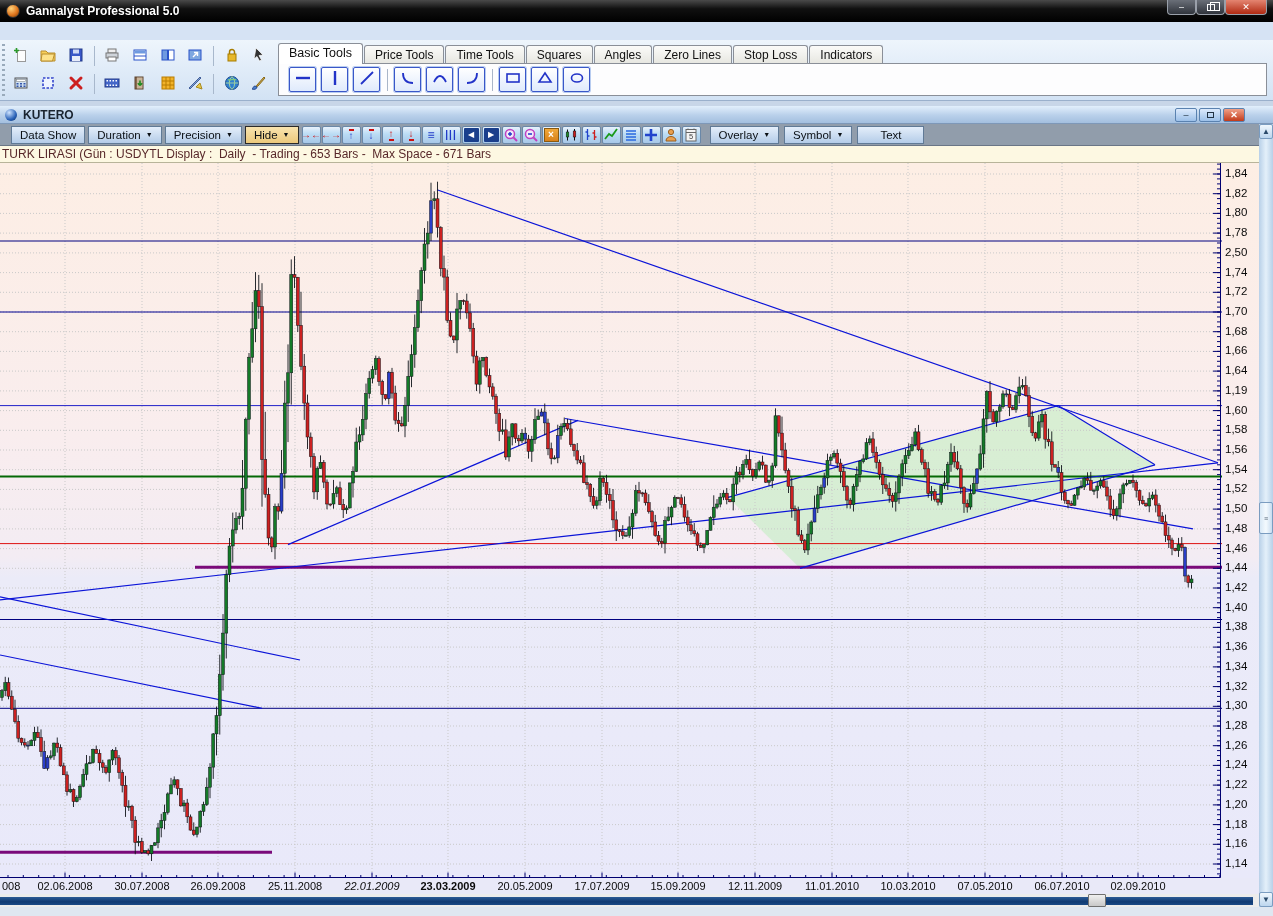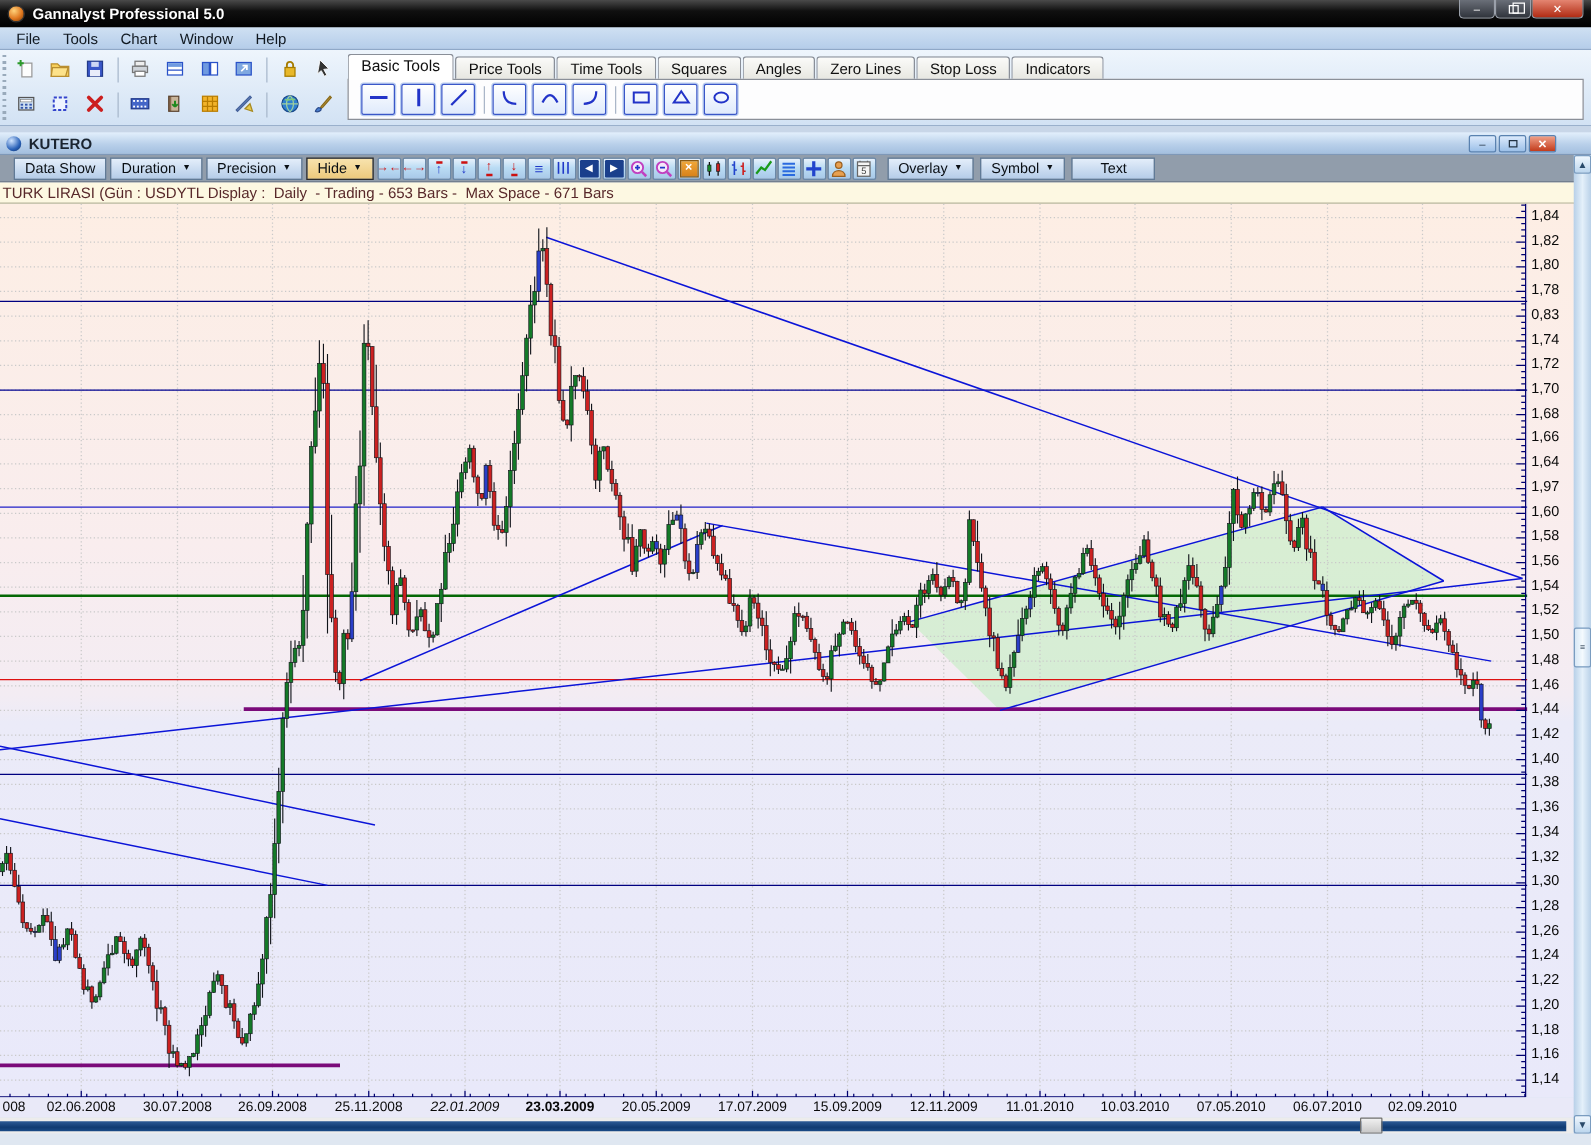--- a/index.html
+++ b/index.html
@@ -110,27 +110,20 @@
     <span class="apptitle">Gannalyst Professional 5.0</span>
     <span class="winbtns" id="winbtns">
         <span class="wbtn">–</span>
         <span class="wbtn">
           <span class="restore-glyph"></span>
         </span>
         <span class="wbtn close">✕</span>
       </span>
   </div>
 
-  <div class="menubar" id="menubar">
-      <span class="menuitem">File</span>
-      <span class="menuitem">Tools</span>
-      <span class="menuitem">Chart</span>
-      <span class="menuitem">Window</span>
-      <span class="menuitem">Help</span>
-    </div>
 
   <div class="toolzone">
     <div class="tgrip"></div>
     <div class="tleft">
       <div class="icorow" id="mtb1">
           <span class="tbtn">
             <span><svg width="16" height="16" viewBox="0 0 16 16">
                 <rect x="4.5" y="3.5" width="8" height="11" fill="#fdfdfd" stroke="#999"></rect>
                 <path d="M1 3.5h5M3.5 1v5" stroke="#2a9a2a" stroke-width="1.6"></path>
               </svg></span>
@@ -905,28 +898,28 @@
           <rect x="1186.75" y="412.9" width="3" height="6.8" fill="#cc2121" stroke="#10141a" stroke-width="0.5"></rect>
           <rect x="1190.00" y="416.0" width="3" height="3.8" fill="#147a28" stroke="#10141a" stroke-width="0.5"></rect>
         </g>
         <path d="M1220.5 0V714.5M0 714.5H1220.5M65 709.5V714.5M142 709.5V714.5M218 709.5V714.5M295 709.5V714.5M372 709.5V714.5M448 709.5V714.5M525 709.5V714.5M602 709.5V714.5M678 709.5V714.5M755 709.5V714.5M832 709.5V714.5M908 709.5V714.5M985 709.5V714.5M1062 709.5V714.5M1138 709.5V714.5M8.0 712V714.5M23.3 712V714.5M38.7 712V714.5M54.0 712V714.5M69.4 712V714.5M84.7 712V714.5M100.0 712V714.5M115.4 712V714.5M130.7 712V714.5M146.1 712V714.5M161.4 712V714.5M176.7 712V714.5M192.1 712V714.5M207.4 712V714.5M222.8 712V714.5M238.1 712V714.5M253.4 712V714.5M268.8 712V714.5M284.1 712V714.5M299.5 712V714.5M314.8 712V714.5M330.1 712V714.5M345.5 712V714.5M360.8 712V714.5M376.2 712V714.5M391.5 712V714.5M406.8 712V714.5M422.2 712V714.5M437.5 712V714.5M452.9 712V714.5M468.2 712V714.5M483.5 712V714.5M498.9 712V714.5M514.2 712V714.5M529.6 712V714.5M544.9 712V714.5M560.2 712V714.5M575.6 712V714.5M590.9 712V714.5M606.3 712V714.5M621.6 712V714.5M636.9 712V714.5M652.3 712V714.5M667.6 712V714.5M683.0 712V714.5M698.3 712V714.5M713.6 712V714.5M729.0 712V714.5M744.3 712V714.5M759.7 712V714.5M775.0 712V714.5M790.3 712V714.5M805.7 712V714.5M821.0 712V714.5M836.4 712V714.5M851.7 712V714.5M867.0 712V714.5M882.4 712V714.5M897.7 712V714.5M913.1 712V714.5M928.4 712V714.5M943.7 712V714.5M959.1 712V714.5M974.4 712V714.5M989.8 712V714.5M1005.1 712V714.5M1020.4 712V714.5M1035.8 712V714.5M1051.1 712V714.5M1066.5 712V714.5M1081.8 712V714.5M1097.1 712V714.5M1112.5 712V714.5M1127.8 712V714.5M1143.2 712V714.5M1158.5 712V714.5M1173.8 712V714.5M1189.2 712V714.5M1204.5 712V714.5M1219.9 712V714.5M1213 11.0H1220M1213 30.7H1220M1213 50.4H1220M1213 70.1H1220M1213 89.9H1220M1213 109.6H1220M1213 129.3H1220M1213 149.0H1220M1213 168.7H1220M1213 188.4H1220M1213 208.1H1220M1213 227.9H1220M1213 247.6H1220M1213 267.3H1220M1213 287.0H1220M1213 306.7H1220M1213 326.4H1220M1213 346.1H1220M1213 365.9H1220M1213 385.6H1220M1213 405.3H1220M1213 425.0H1220M1213 444.7H1220M1213 464.4H1220M1213 484.1H1220M1213 503.9H1220M1213 523.6H1220M1213 543.3H1220M1213 563.0H1220M1213 582.7H1220M1213 602.4H1220M1213 622.1H1220M1213 641.9H1220M1213 661.6H1220M1213 681.3H1220M1213 701.0H1220M1217 1.1H1220M1217 6.1H1220M1217 11.0H1220M1217 15.9H1220M1217 20.9H1220M1217 25.8H1220M1217 30.7H1220M1217 35.6H1220M1217 40.6H1220M1217 45.5H1220M1217 50.4H1220M1217 55.4H1220M1217 60.3H1220M1217 65.2H1220M1217 70.1H1220M1217 75.1H1220M1217 80.0H1220M1217 84.9H1220M1217 89.9H1220M1217 94.8H1220M1217 99.7H1220M1217 104.6H1220M1217 109.6H1220M1217 114.5H1220M1217 119.4H1220M1217 124.4H1220M1217 129.3H1220M1217 134.2H1220M1217 139.1H1220M1217 144.1H1220M1217 149.0H1220M1217 153.9H1220M1217 158.9H1220M1217 163.8H1220M1217 168.7H1220M1217 173.6H1220M1217 178.6H1220M1217 183.5H1220M1217 188.4H1220M1217 193.4H1220M1217 198.3H1220M1217 203.2H1220M1217 208.1H1220M1217 213.1H1220M1217 218.0H1220M1217 222.9H1220M1217 227.9H1220M1217 232.8H1220M1217 237.7H1220M1217 242.6H1220M1217 247.6H1220M1217 252.5H1220M1217 257.4H1220M1217 262.4H1220M1217 267.3H1220M1217 272.2H1220M1217 277.1H1220M1217 282.1H1220M1217 287.0H1220M1217 291.9H1220M1217 296.9H1220M1217 301.8H1220M1217 306.7H1220M1217 311.6H1220M1217 316.6H1220M1217 321.5H1220M1217 326.4H1220M1217 331.4H1220M1217 336.3H1220M1217 341.2H1220M1217 346.1H1220M1217 351.1H1220M1217 356.0H1220M1217 360.9H1220M1217 365.9H1220M1217 370.8H1220M1217 375.7H1220M1217 380.6H1220M1217 385.6H1220M1217 390.5H1220M1217 395.4H1220M1217 400.4H1220M1217 405.3H1220M1217 410.2H1220M1217 415.1H1220M1217 420.1H1220M1217 425.0H1220M1217 429.9H1220M1217 434.9H1220M1217 439.8H1220M1217 444.7H1220M1217 449.6H1220M1217 454.6H1220M1217 459.5H1220M1217 464.4H1220M1217 469.4H1220M1217 474.3H1220M1217 479.2H1220M1217 484.1H1220M1217 489.1H1220M1217 494.0H1220M1217 498.9H1220M1217 503.9H1220M1217 508.8H1220M1217 513.7H1220M1217 518.6H1220M1217 523.6H1220M1217 528.5H1220M1217 533.4H1220M1217 538.4H1220M1217 543.3H1220M1217 548.2H1220M1217 553.1H1220M1217 558.1H1220M1217 563.0H1220M1217 567.9H1220M1217 572.9H1220M1217 577.8H1220M1217 582.7H1220M1217 587.6H1220M1217 592.6H1220M1217 597.5H1220M1217 602.4H1220M1217 607.4H1220M1217 612.3H1220M1217 617.2H1220M1217 622.1H1220M1217 627.1H1220M1217 632.0H1220M1217 636.9H1220M1217 641.9H1220M1217 646.8H1220M1217 651.7H1220M1217 656.6H1220M1217 661.6H1220M1217 666.5H1220M1217 671.4H1220M1217 676.4H1220M1217 681.3H1220M1217 686.2H1220M1217 691.1H1220M1217 696.1H1220M1217 701.0H1220M1217 705.9H1220M1217 710.9H1220" stroke="#000070" stroke-width="1" fill="none"></path>
       </svg></div>
   <div class="praxis" id="praxis">
       <span class="plabel" style="top: 4px;">1,84</span>
       <span class="plabel" style="top: 23.7143px;">1,82</span>
       <span class="plabel" style="top: 43.4286px;">1,80</span>
       <span class="plabel" style="top: 63.1429px; text-align: center;">1,78</span>
-      <span class="plabel" style="top: 82.8571px;">0,83</span>
+      <span class="plabel" style="top: 82.8571px;">2,50</span>
       <span class="plabel" style="top: 102.571px;">1,74</span>
       <span class="plabel" style="top: 122.286px;">1,72</span>
       <span class="plabel" style="top: 142px;">1,70</span>
       <span class="plabel" style="top: 161.714px;">1,68</span>
       <span class="plabel" style="top: 181.429px;">1,66</span>
       <span class="plabel" style="top: 201.143px;">1,64</span>
-      <span class="plabel" style="top: 220.857px;">1,97</span>
+      <span class="plabel" style="top: 220.857px;">1,19</span>
       <span class="plabel" style="top: 240.571px;">1,60</span>
       <span class="plabel" style="top: 260.286px;">1,58</span>
       <span class="plabel" style="top: 280px;">1,56</span>
       <span class="plabel" style="top: 299.714px;">1,54</span>
       <span class="plabel" style="top: 319.429px;">1,52</span>
       <span class="plabel" style="top: 339.143px;">1,50</span>
       <span class="plabel" style="top: 358.857px;">1,48</span>
       <span class="plabel" style="top: 378.571px;">1,46</span>
       <span class="plabel" style="top: 398.286px;">1,44</span>
       <span class="plabel" style="top: 418px;">1,42</span>

